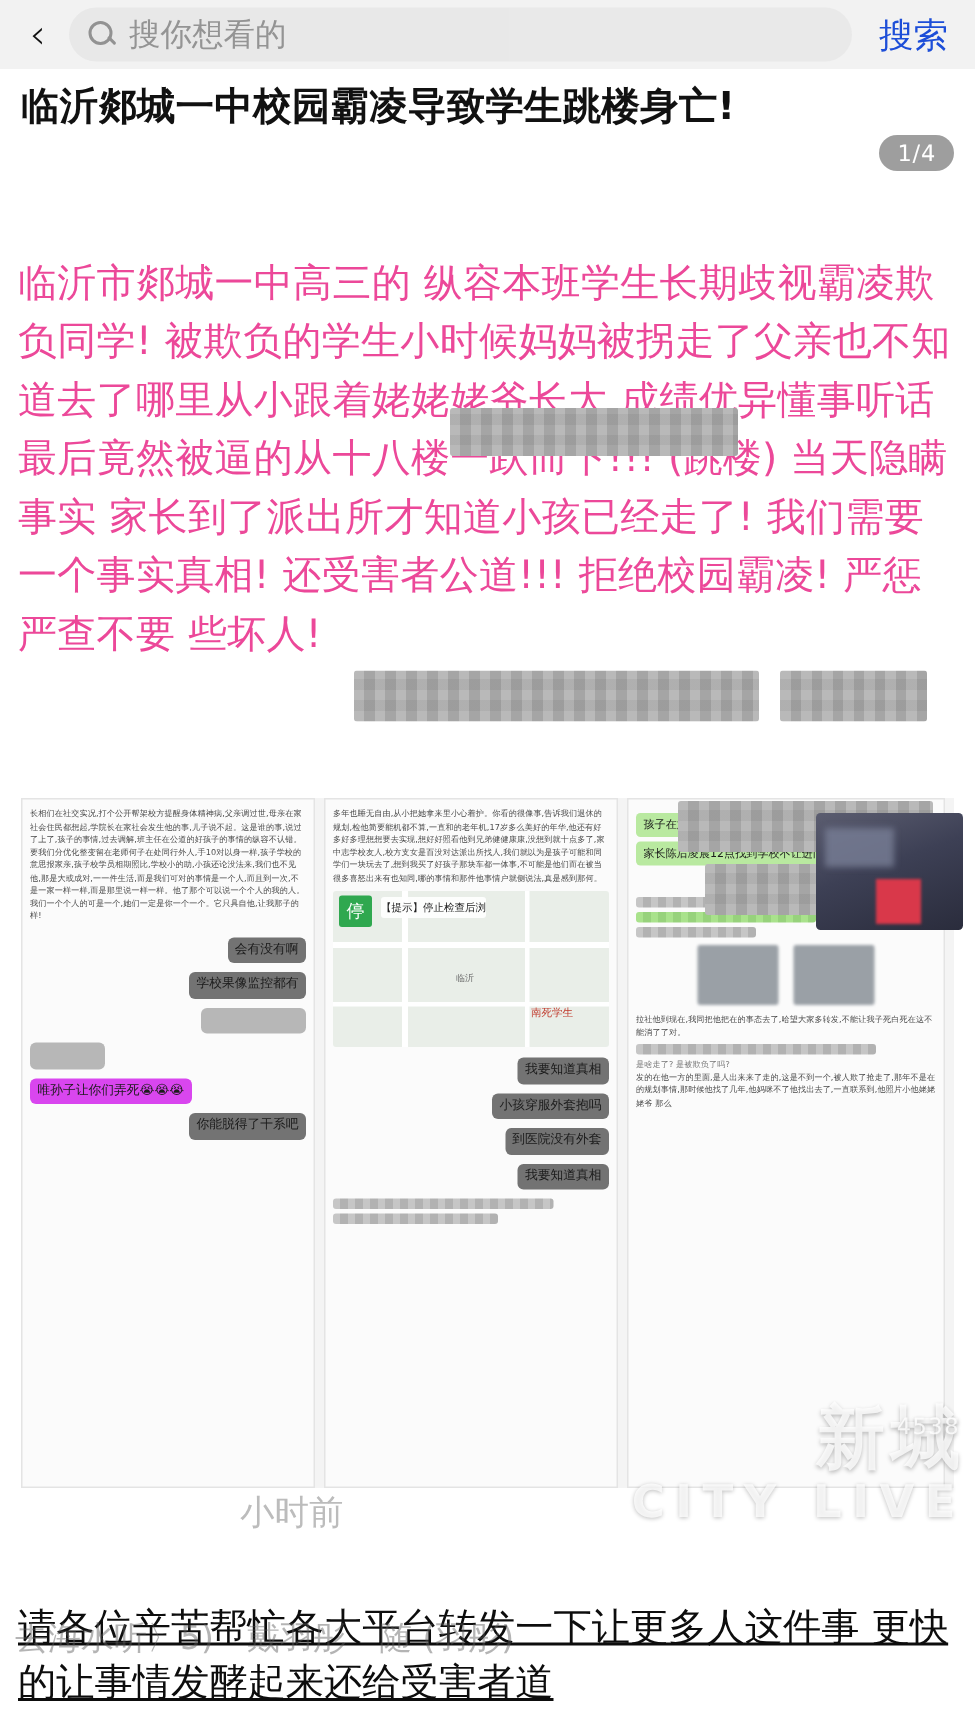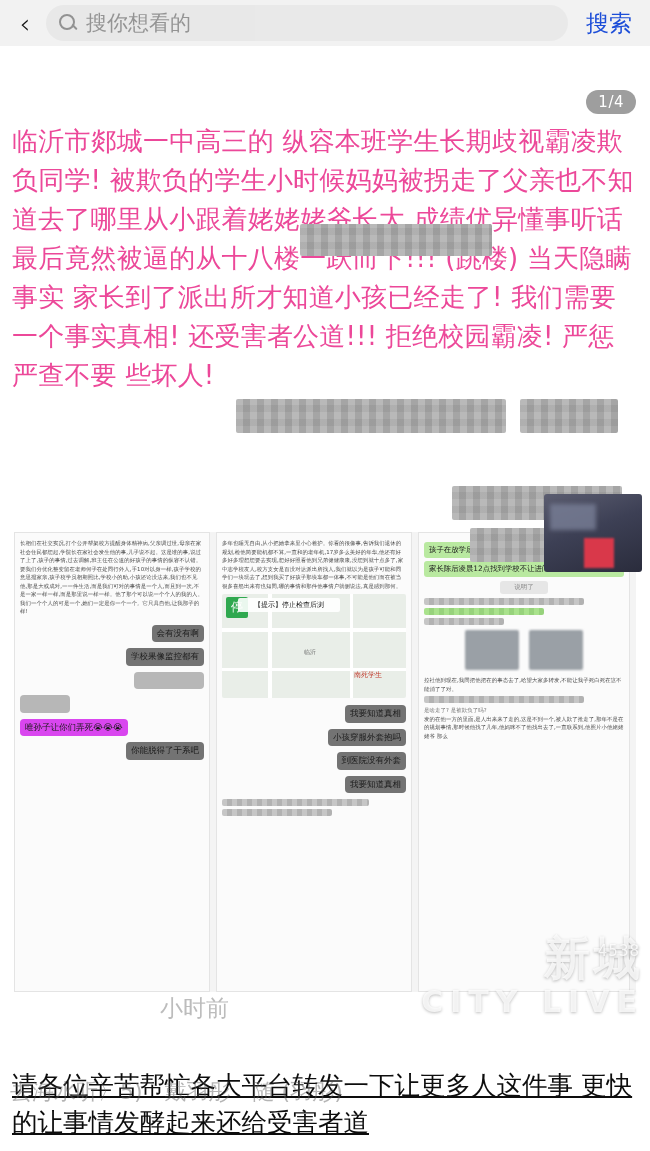--- a/index.html
+++ b/index.html
@@ -197,23 +197,23 @@
   .map .r-a { left: 0; top: 34px; width: 100%; height: 4px; }
   .map .r-b { left: 46px; top: 0; width: 4px; height: 100%; }
   .map .r-c { left: 0; top: 74px; width: 100%; height: 3px; }
   .map .r-d { left: 128px; top: 0; width: 3px; height: 100%; }
   .map .green-badge {
     position: absolute; left: 4px; top: 3px;
     background: #2fa84f; color: #fff;
     font-size: 12px; padding: 2px 5px; border-radius: 2px;
   }
   .map .title-chip {
-    position: absolute; left: 16px; top: 4px;
+    position: absolute; left: 32px; top: 4px;
     background: rgba(255,255,255,.9);
-    font-size: 7px; color: #222; padding: 2px 16px; border-radius: 2px;
+    font-size: 7px; color: #222; padding: 2px 0; border-radius: 2px;
     white-space: nowrap;
   }
   .map .pin {
     position: absolute; right: 24px; bottom: 18px;
     font-size: 7px; color: #c0392b;
   }
   .map .mlabel {
     position: absolute; font-size: 6px; color: #666;
   }
 
@@ -312,20 +312,21 @@
     <div class="back-icon">‹</div>
     <div class="searchbox">
       <span class="search-icon"></span>
       <span class="search-placeholder">搜你想看的</span>
     </div>
     <button class="search-btn">搜索</button>
   </div>
 
   <div class="content">
 
+    <div class="headline">临沂郯城一中校园霸凌导致学生跳楼身亡!</div>
     <div class="page-badge">1/4</div>
 
     <div class="body-text">
       <p>临沂市郯城一中高三的            纵容本班学生长期歧视霸凌欺负同学! 被欺负的学生小时候妈妈被拐走了父亲也不知道去了哪里从小跟着姥姥姥爷长大 成绩优异懂事听话最后竟然被逼的从十八楼一跃而下!!!             (跳楼) 当天隐瞒事实 家长到了派出所才知道小孩已经走了! 我们需要一个事实真相! 还受害者公道!!! 拒绝校园霸凌! 严惩严查不要     些坏人!</p>
       <span class="redact r1"></span>
       <span class="redact r2"></span>
       <span class="redact r3"></span>
       <span class="redact r4"></span>
       <span class="redact r5"></span>
       <span class="photo-chip"></span>

